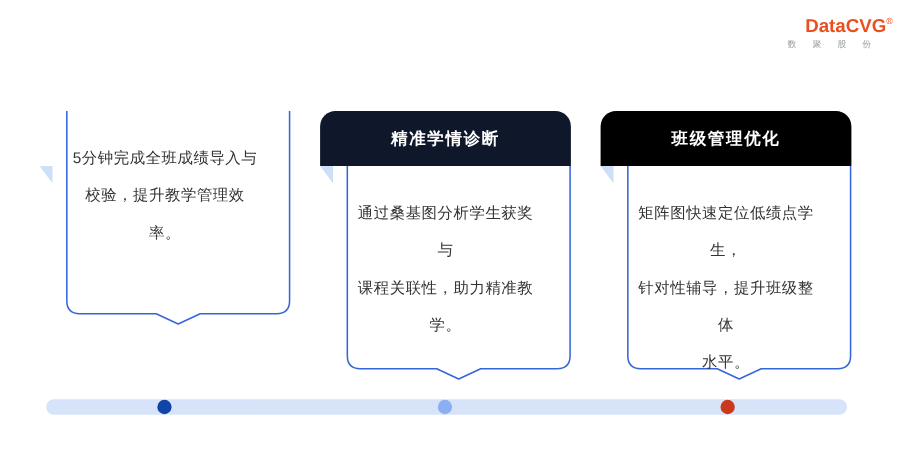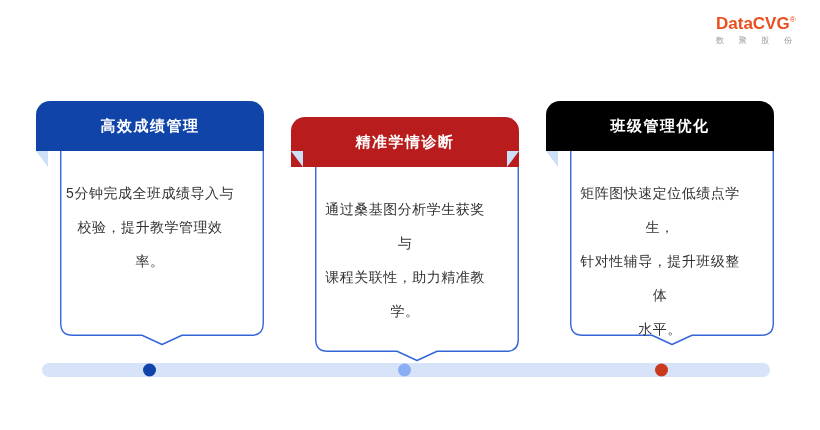--- a/index.html
+++ b/index.html
@@ -17,21 +17,21 @@
     position: absolute; left: 10px; top: 17px;
     font-size: 19px; font-weight: 700;
     color: var(--title-color);
     letter-spacing: 1px;
   }
 
   
   .logo { position: absolute; top: 10px; right: 20px; width: 84px; text-align: left; }
   .logo-name {
     font-size: 17px; font-weight: 700; line-height: 20px;
-    color: var(--logo-color); letter-spacing: 0px; white-space: nowrap;
+    color: var(--logo-color); letter-spacing: 0px; white-space: nowrap; margin-left: 16px;
   }
   .logo-reg { font-size: 8px; vertical-align: super; color: var(--logo-color); font-weight: 400; }
   .logo-sub {
     display: flex; justify-content: space-between;
     width: 76px; margin-top: 1px;
     font-size: 8px; color: var(--logo-subtext-color);
   }
 
   
   .cards-row {
@@ -101,36 +101,35 @@
       <span>数</span>
       <span>聚</span>
       <span>股</span>
       <span>份</span>
     </div>
   </div>
 
   <div class="cards-row">
 
     <div class="card">
-      <div class="ribbon" style="background-color: rgb(17, 68, 168);">高效成绩管理</div>
       <div class="fold left"></div>
       <div class="fold right"></div>
       <div class="card-body">
         <svg width="204" height="197" viewBox="0 0 204 197">
           <path d="M 0.75 0 V 172.5 Q 0.75 184.25 12.5 184.25 H 82 L 102 193.5 L 122 184.25 H 191.5 Q 203.25 184.25 203.25 172.5 V 0"></path>
         </svg>
         <div class="card-text">
           <div>5分钟完成全班成绩导入与</div>
           <div>校验，提升教学管理效率。</div>
         </div>
       </div>
     </div>
 
     <div class="card">
-      <div class="ribbon" style="background-color: #b91c1c; margin-top: 16px;">精准学情诊断</div>
+      <div class="ribbon" style="background-color: #0f172a;">精准学情诊断</div>
       <div class="fold left"></div>
       <div class="fold right"></div>
       <div class="card-body">
         <svg width="204" height="197" viewBox="0 0 204 197">
           <path d="M 0.75 0 V 172.5 Q 0.75 184.25 12.5 184.25 H 82 L 102 193.5 L 122 184.25 H 191.5 Q 203.25 184.25 203.25 172.5 V 0"></path>
         </svg>
         <div class="card-text">
           <div>通过桑基图分析学生获奖与</div>
           <div>课程关联性，助力精准教学。</div>
         </div>

